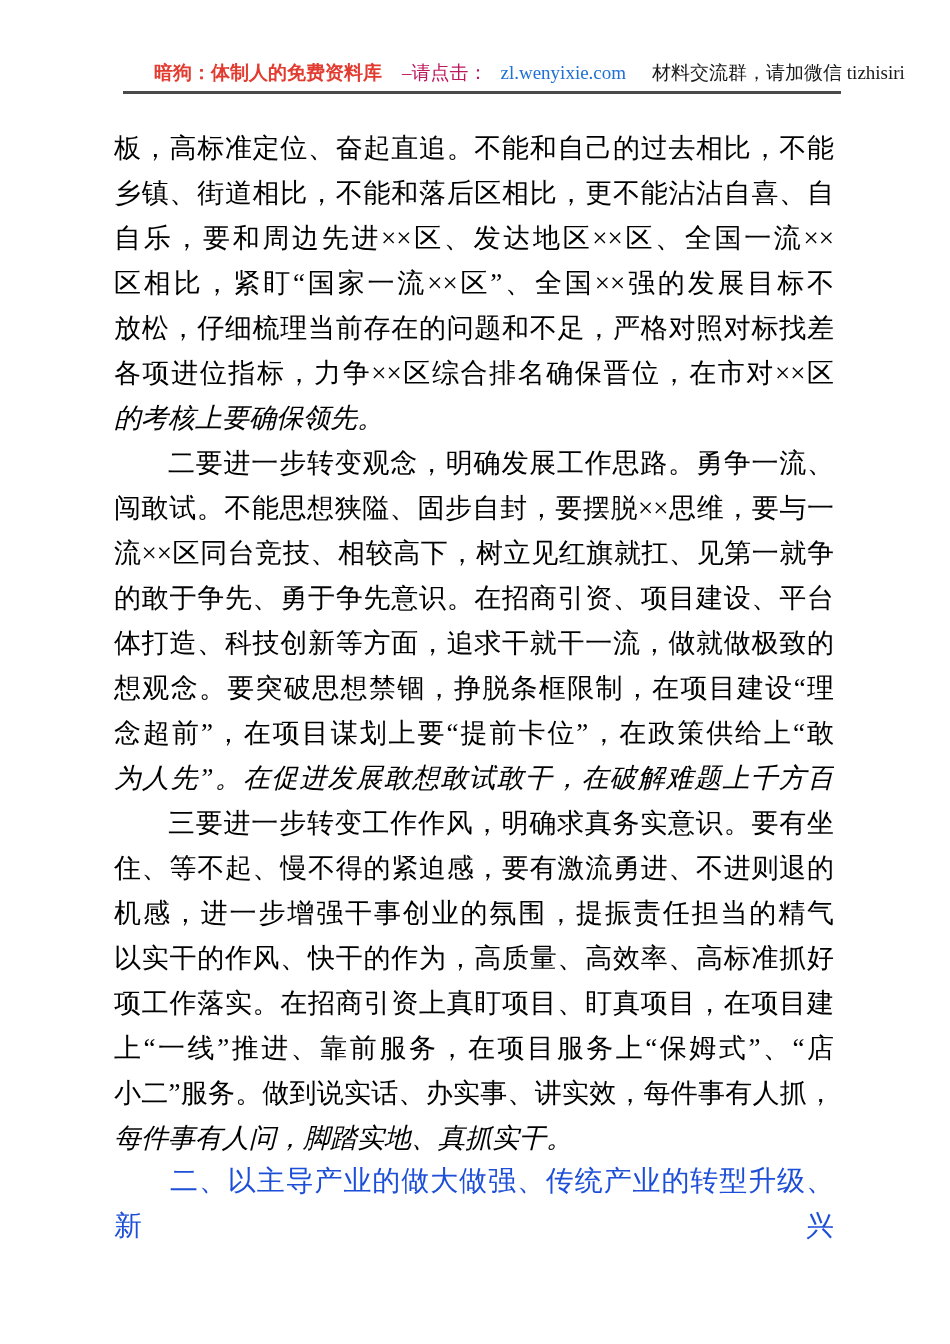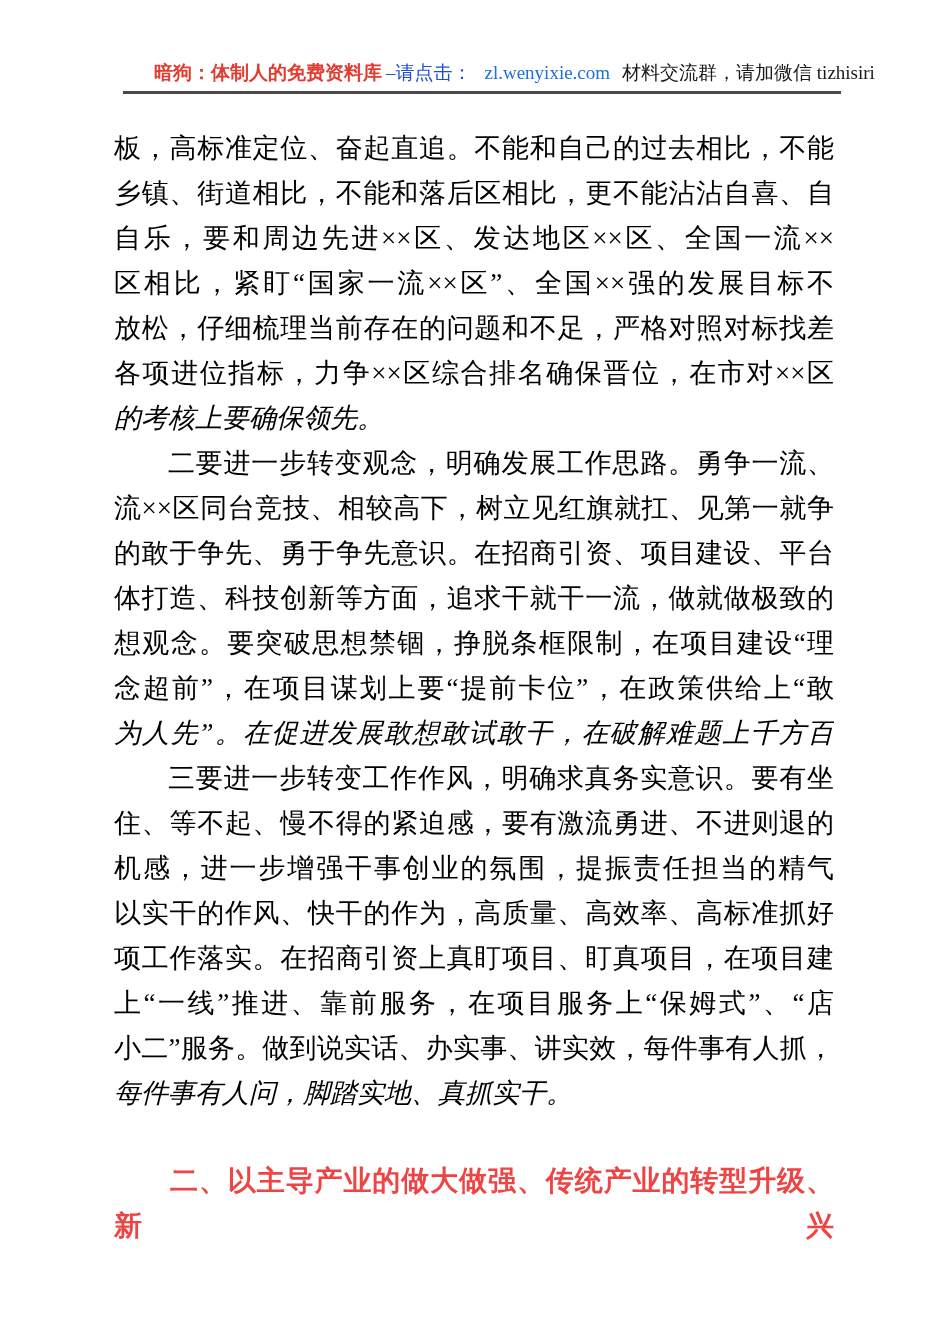--- a/index.html
+++ b/index.html
@@ -26,30 +26,31 @@
     font-family: Liberation Serif, serif;
     font-size: 19px;
     color: #1a1a1a;
   }
   .brand {
     color: #e23b30;
     font-weight: bold;
     margin-right: 4px;
   }
   .hint {
-    color: #1d4ed8;
+    color: #be185d;
+    margin-left: 16px;
   }
   .link {
     color: #1e6fd6;
     margin-left: 13px;
     text-decoration: none;
     cursor: pointer;
   }
   .contact {
-    margin-left: 12px;
+    margin-left: 26px;
     color: #1a1a1a;
   }
   .rule {
     position: absolute;
     left: 123px;
     top: 91px;
     width: 718px;
     height: 3px;
     background: #4a4a4a;
   }
@@ -81,23 +82,23 @@
     text-indent: 54px;
   }
   
   .heading {
     position: absolute;
     left: 114px;
     top: 1158px;
     width: 720px;
     font-family: "Liberation Sans", sans-serif;
     font-size: 28px;
-    font-weight: bold;
+    font-weight: normal;
     line-height: 45px;
-    color: #ef4444;
+    color: #1d4ed8;
     text-indent: 56px;
     text-align: justify;
     text-align-last: justify;
     -moz-text-align-last: justify;
   }
 </style>
 </head>
 <body>
 
 <div class="page">
@@ -116,20 +117,21 @@
         <div class="line">板，高标准定位、奋起直追。不能和自己的过去相比，不能和</div>
         <div class="line">乡镇、街道相比，不能和落后区相比，更不能沾沾自喜、自娱</div>
         <div class="line">自乐，要和周边先进××区、发达地区××区、全国一流××</div>
         <div class="line">区相比，紧盯“国家一流××区”、全国××强的发展目标不</div>
         <div class="line">放松，仔细梳理当前存在的问题和不足，严格对照对标找差的</div>
         <div class="line">各项进位指标，力争××区综合排名确保晋位，在市对××区</div>
         <div class="line">的考核上要确保领先。</div>
       </div>
       <div class="para">
         <div class="line indent">二要进一步转变观念，明确发展工作思路。勇争一流、敢</div>
+        <div class="line">闯敢试。不能思想狭隘、固步自封，要摆脱××思维，要与一</div>
         <div class="line">流××区同台竞技、相较高下，树立见红旗就扛、见第一就争</div>
         <div class="line">的敢于争先、勇于争先意识。在招商引资、项目建设、平台载</div>
         <div class="line">体打造、科技创新等方面，追求干就干一流，做就做极致的思</div>
         <div class="line">想观念。要突破思想禁锢，挣脱条框限制，在项目建设“理</div>
         <div class="line">念超前”，在项目谋划上要“提前卡位”，在政策供给上“敢</div>
         <div class="line">为人先”。在促进发展敢想敢试敢干，在破解难题上千方百计。</div>
       </div>
       <div class="para">
         <div class="line indent">三要进一步转变工作作风，明确求真务实意识。要有坐不</div>
         <div class="line">住、等不起、慢不得的紧迫感，要有激流勇进、不进则退的危</div>

